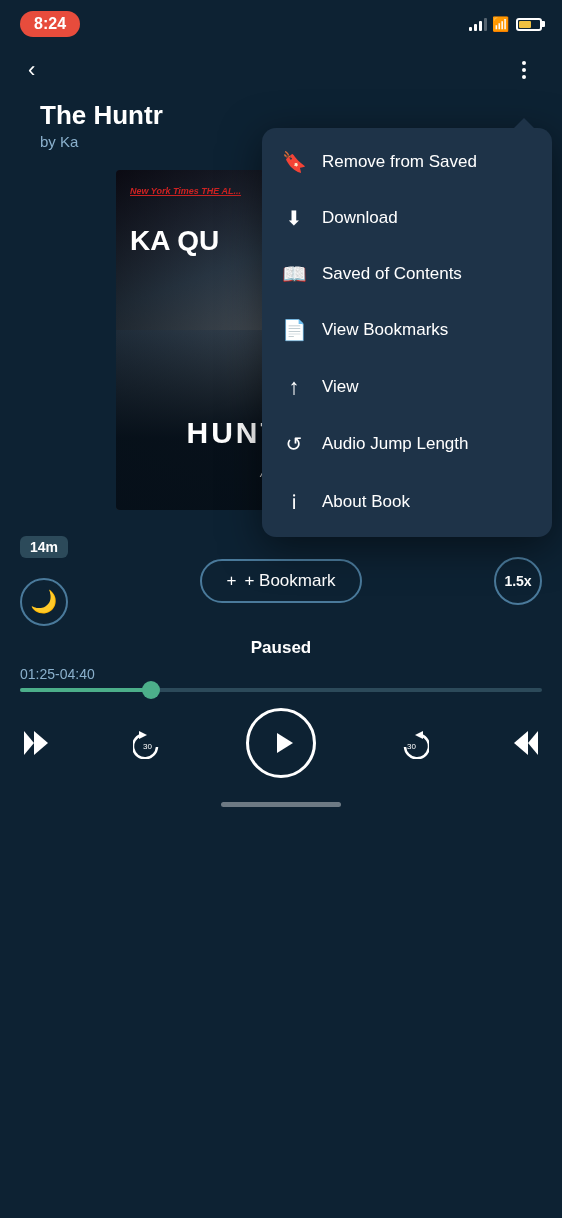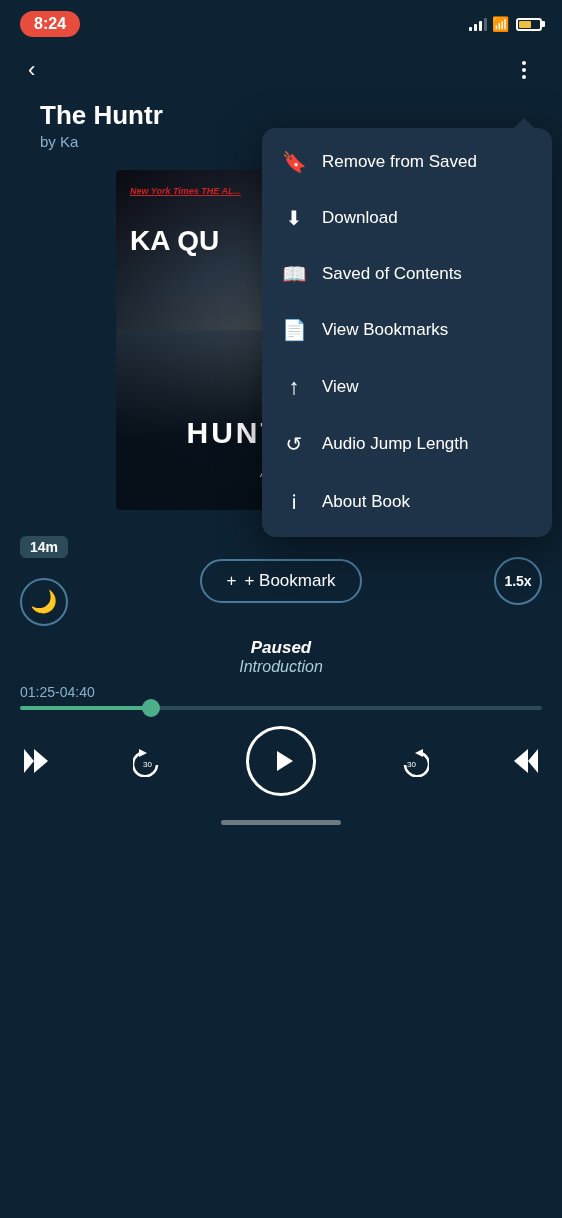--- a/index.html
+++ b/index.html
@@ -285,21 +285,20 @@
       font-size: 14px;
       font-weight: 600;
       color: white;
       cursor: pointer;
     }
 
     
     .playback-info {
       text-align: center;
       margin: 12px 0 8px;
-      font-style: italic;
     }
 
     .paused-label {
       font-size: 17px;
       font-weight: 700;
       color: white;
     }
 
     .chapter-label {
       font-size: 16px;
@@ -501,21 +500,20 @@
       <span>+</span>
       <span>+ Bookmark</span>
     </button>
     <div class="speed-btn">
       <span>1.5x</span>
     </div>
   </div>
 
   <div class="playback-info">
     <div class="paused-label">Paused</div>
-    <div class="chapter-label">Introduction</div>
   </div>
 </div>
 
 <div class="progress-container">
   <div class="time-row">
     <span>01:25</span>
     <span>-04:40</span>
   </div>
   <div class="progress-bar-track">
     <div class="progress-bar-fill"></div>

